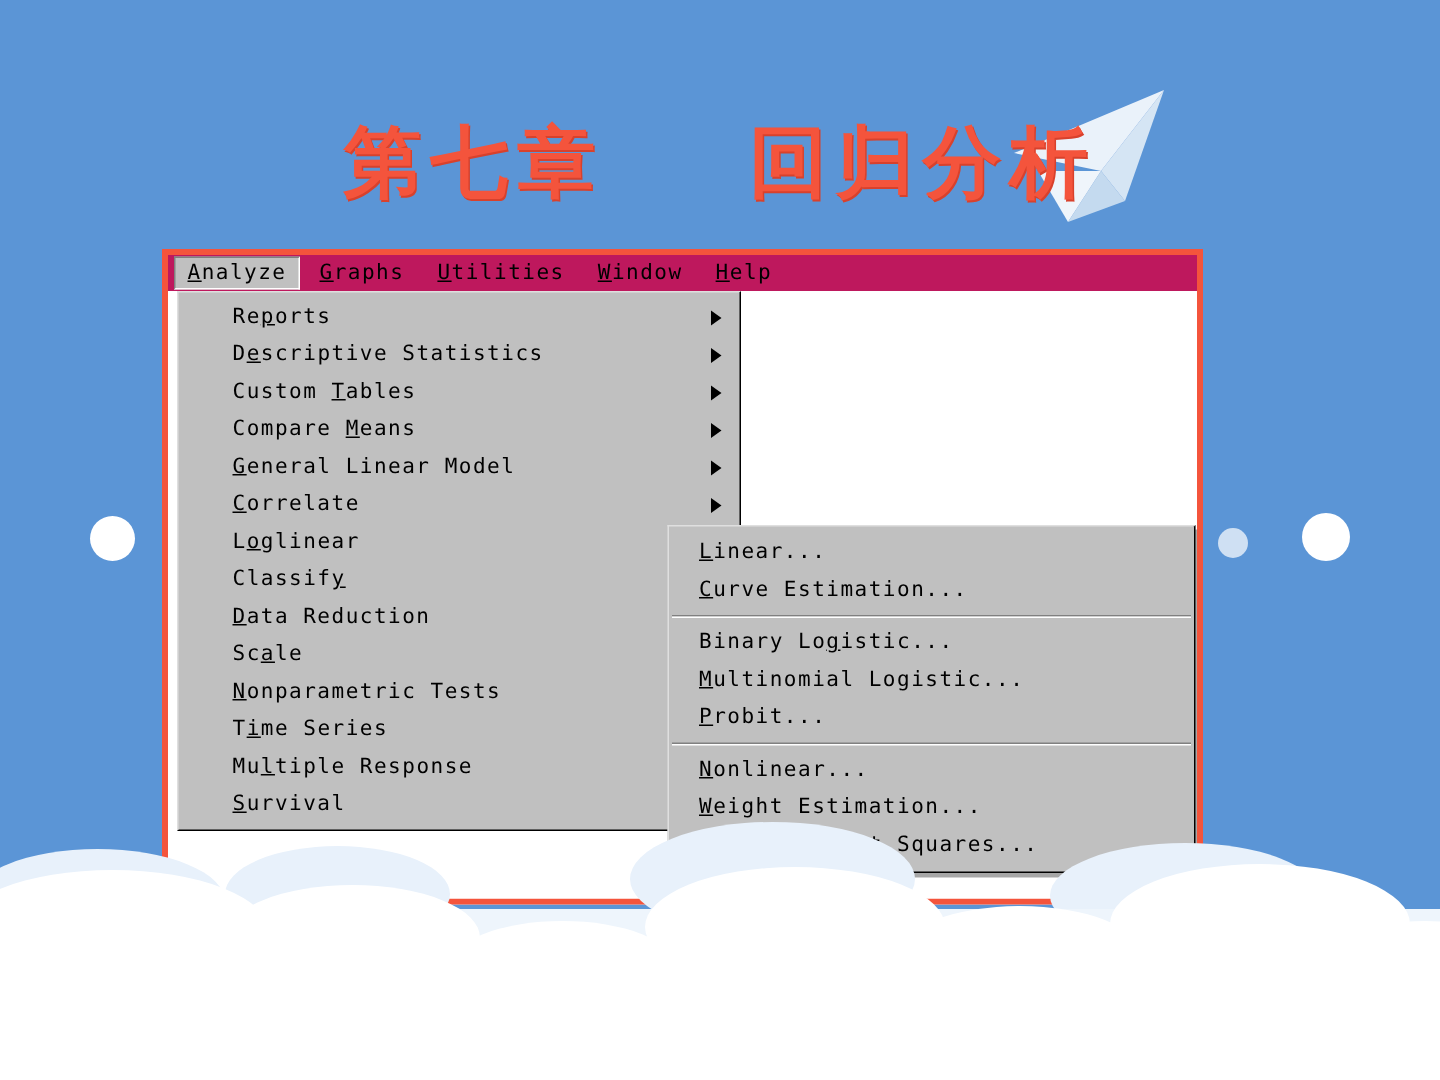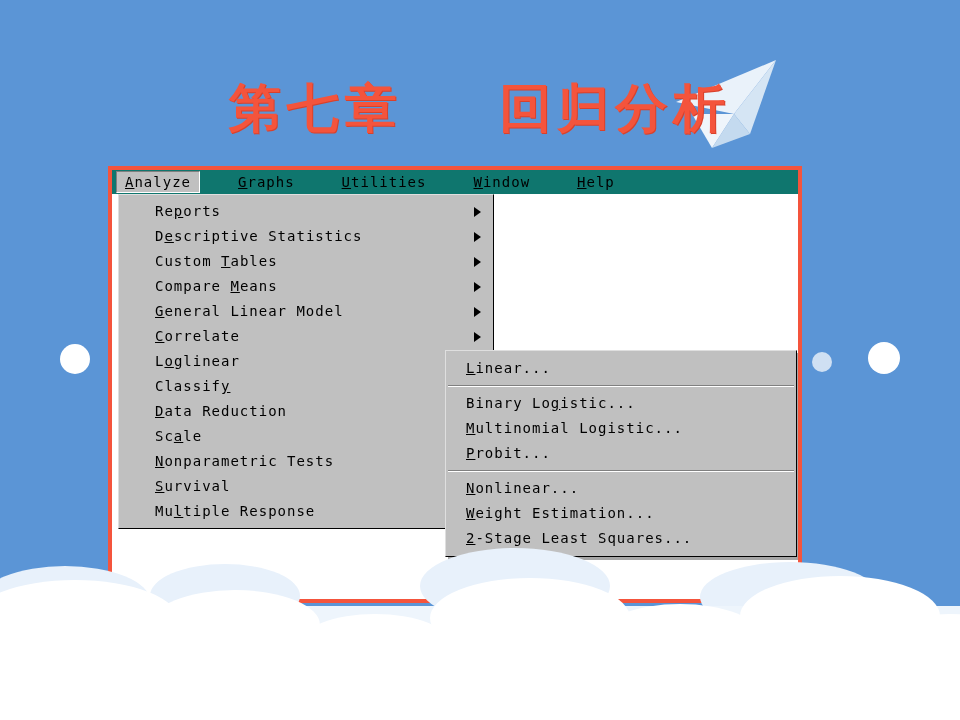--- a/index.html
+++ b/index.html
@@ -99,27 +99,26 @@
     overflow: hidden;
   }
 
   
   .menubar {
     position: absolute;
     left: 0;
     top: 0;
     width: 100%;
     height: 24px;
-    background: #0f766e;
+    background: #be185d;
     display: flex;
     align-items: center;
     font-family: "DejaVu Sans Mono", monospace;
     font-size: 14px;
     color: #000;
-    gap: 25px;
   }
   .menubar-item {
     padding: 2px 8px;
     margin-left: 4px;
     letter-spacing: 1px;
     white-space: nowrap;
     border: 1px solid transparent;
   }
   .menubar-item.active {
     border-top: 1px solid #808080;
@@ -250,26 +249,28 @@
           <div class="mi"><span>D<u>e</u>scriptive Statistics</span><span class="arrow"></span></div>
           <div class="mi"><span>Custom <u>T</u>ables</span><span class="arrow"></span></div>
           <div class="mi"><span>Compare <u>M</u>eans</span><span class="arrow"></span></div>
           <div class="mi"><span><u>G</u>eneral Linear Model</span><span class="arrow"></span></div>
           <div class="mi"><span><u>C</u>orrelate</span><span class="arrow"></span></div>
           <div class="mi"><span>L<u>o</u>glinear</span><span class="arrow"></span></div>
           <div class="mi"><span>Classif<u>y</u></span><span class="arrow"></span></div>
           <div class="mi"><span><u>D</u>ata Reduction</span><span class="arrow"></span></div>
           <div class="mi"><span>Sc<u>a</u>le</span><span class="arrow"></span></div>
           <div class="mi"><span><u>N</u>onparametric Tests</span><span class="arrow"></span></div>
+          <div class="mi"><span>T<u>i</u>me Series</span><span class="arrow"></span></div>
+          <div class="mi"><span>Mu<u>l</u>tiple Response</span><span class="arrow"></span></div>
           <div class="mi"><span><u>S</u>urvival</span><span class="arrow"></span></div>
-          <div class="mi"><span>Mu<u>l</u>tiple Response</span><span class="arrow"></span></div>
         </div>
 
       <div class="submenu" id="regression-submenu">
           <div class="smi"><span><u>L</u>inear...</span></div>
+          <div class="smi"><span><u>C</u>urve Estimation...</span></div>
           <div class="sep"></div>
           <div class="smi"><span>Binary Lo<u>g</u>istic...</span></div>
           <div class="smi"><span><u>M</u>ultinomial Logistic...</span></div>
           <div class="smi"><span><u>P</u>robit...</span></div>
           <div class="sep"></div>
           <div class="smi"><span><u>N</u>onlinear...</span></div>
           <div class="smi"><span><u>W</u>eight Estimation...</span></div>
           <div class="smi"><span><u>2</u>-Stage Least Squares...</span></div>
         </div>
 

